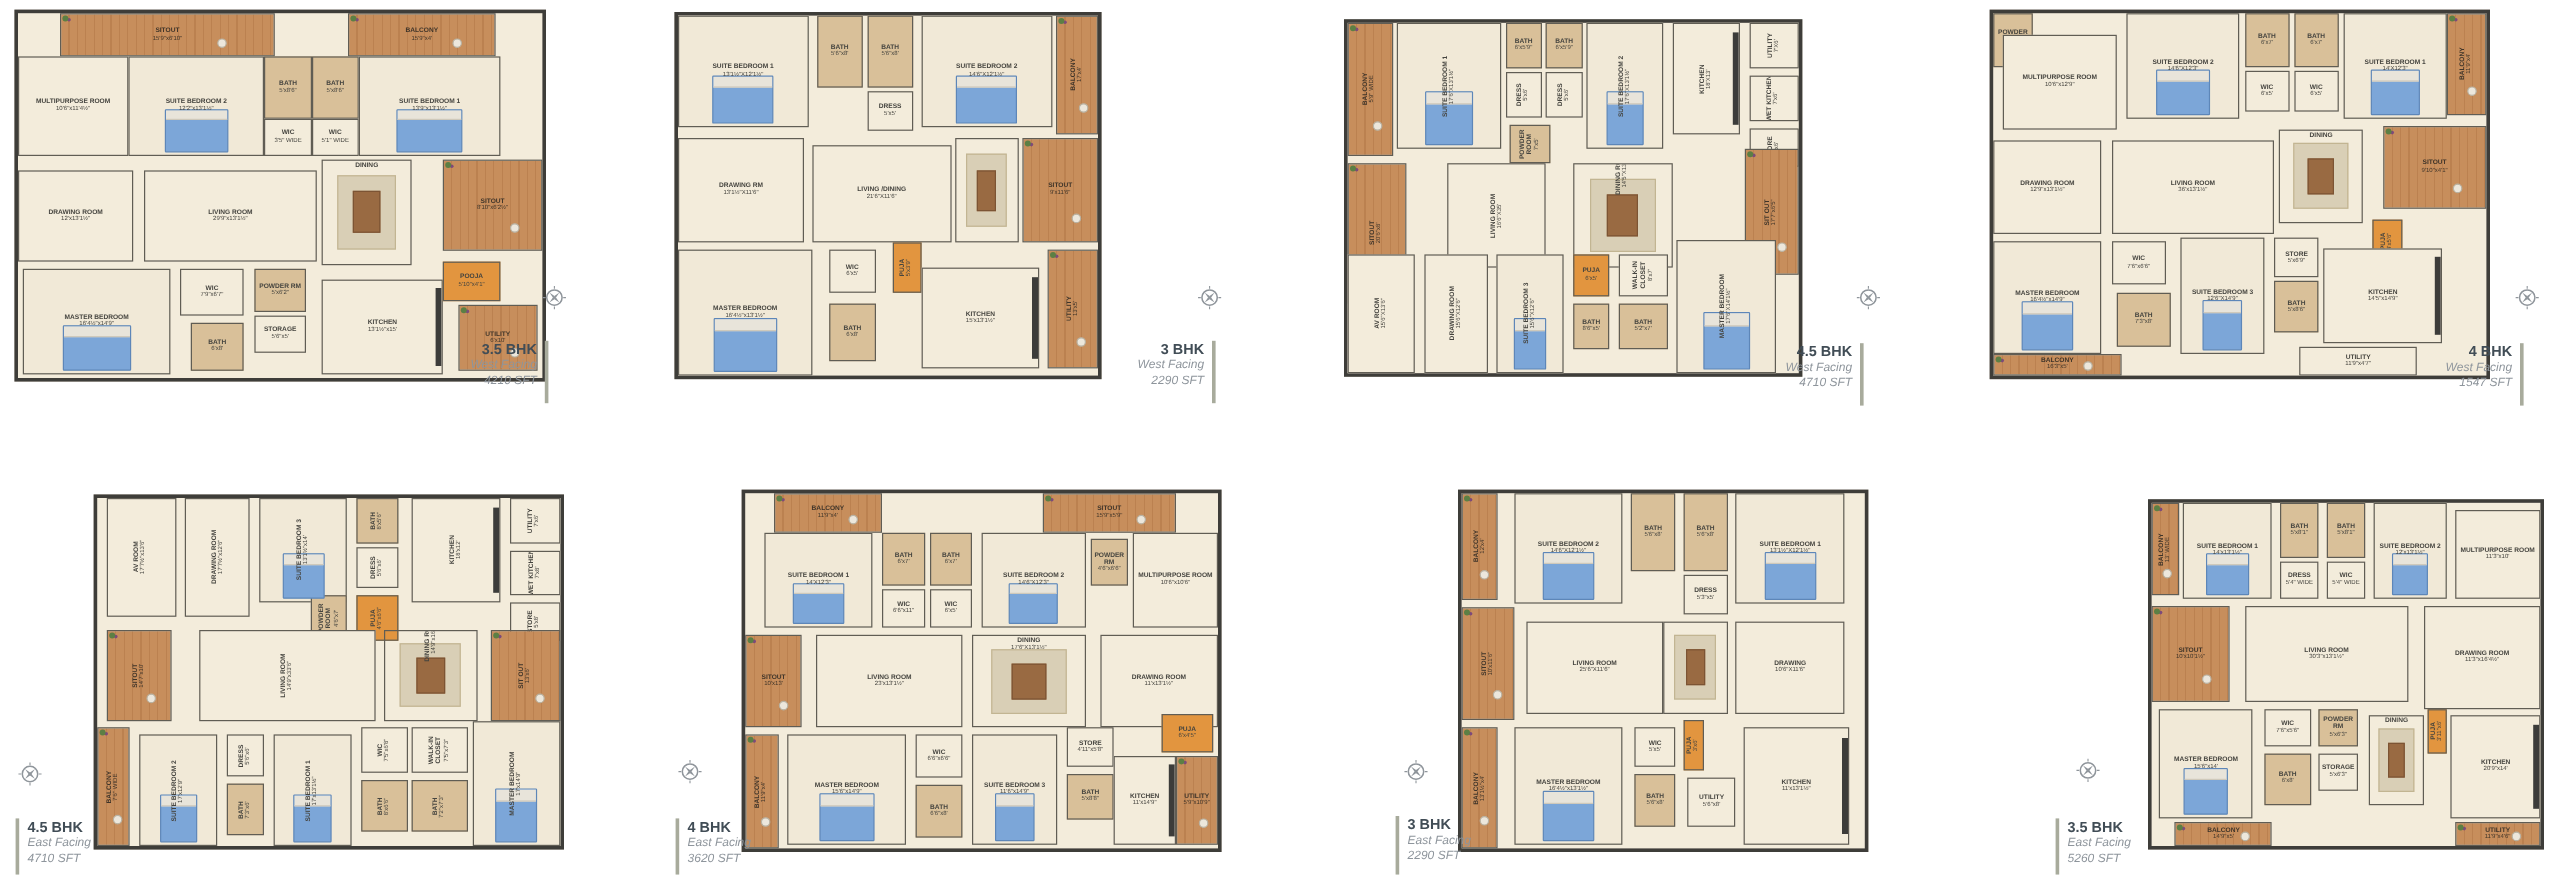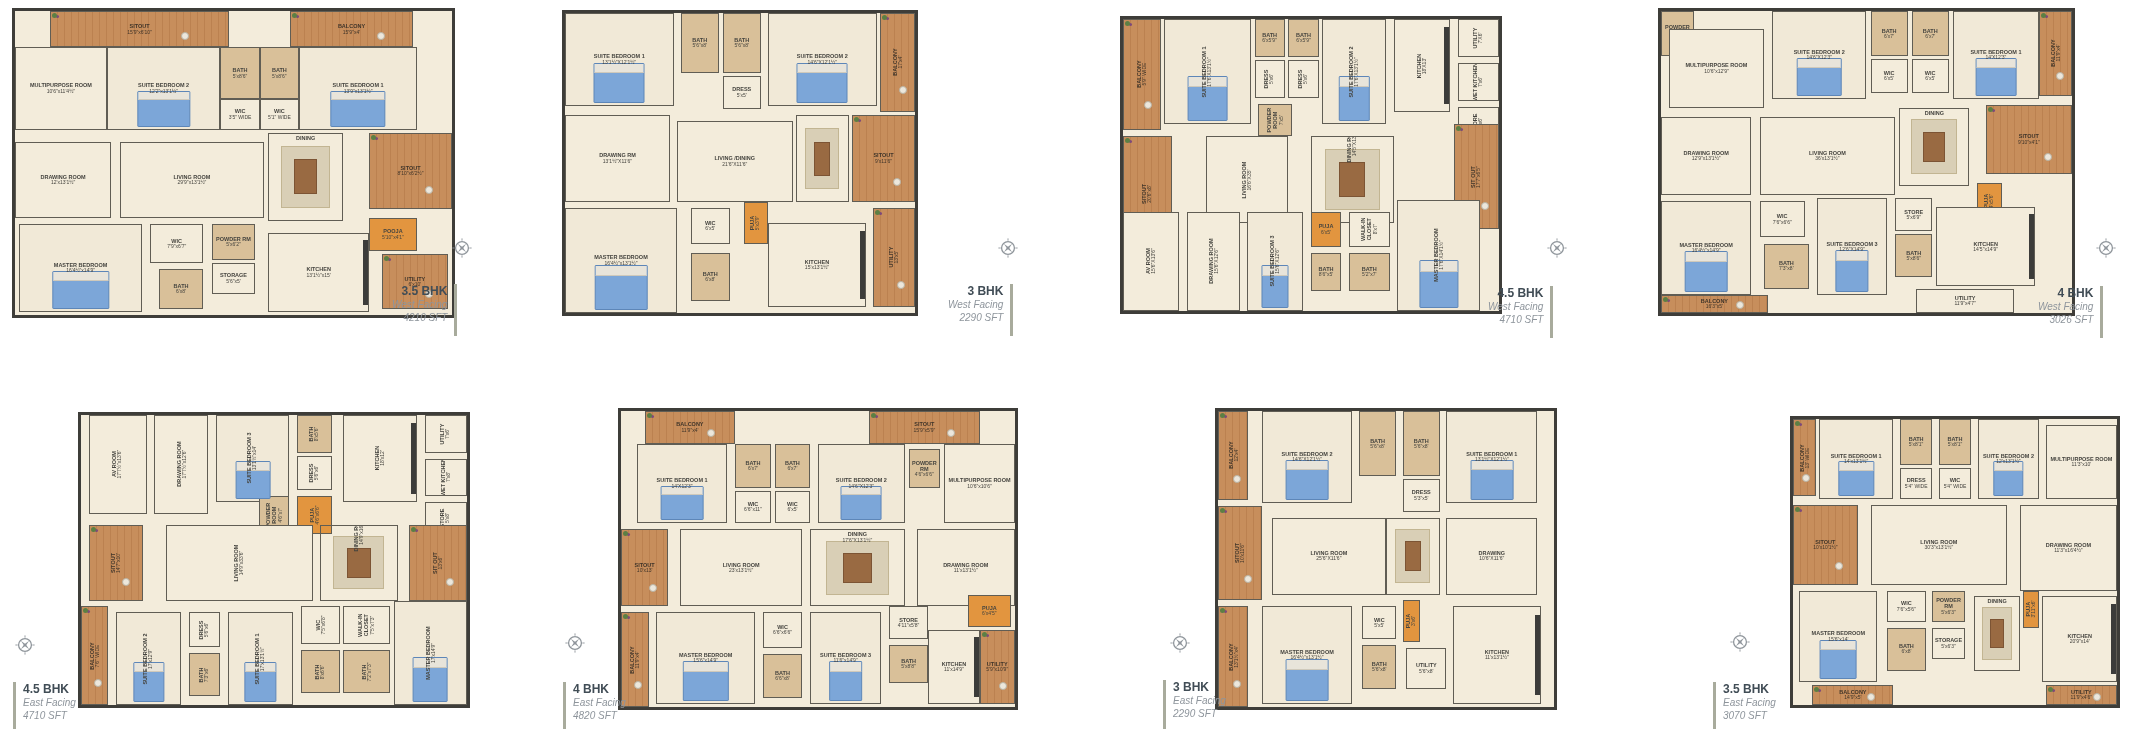--- a/index.html
+++ b/index.html
@@ -649,21 +649,21 @@
         <div class="lbl">
           <span class="nm">BALCONY</span>
           <span class="dm">16'3"x5'</span>
         </div>
       </div>
     </div>
     <div class="plan-label side-right" style="left: 2038px; top: 286px;">
       <div class="lbl-txt">
         <span class="bhk">4 BHK</span>
         <span class="sub">West Facing</span>
-        <span class="sub">3026 SFT</span>
+        <span class="sub">1547 SFT</span>
       </div>
       <div class="bar"></div>
     </div>
     <div class="compass" style="left: 2095px; top: 237px;"><svg viewBox="0 0 24 24" width="22" height="22">
         <circle cx="12" cy="12" r="7" fill="#ffffff" stroke="#8f959b" stroke-width="1.4"></circle>
         <g fill="#8f959b">
           <path d="M12 5.6 L13 11 L12 12 L11 11 Z" transform="rotate(45 12 12)"></path>
           <path d="M12 5.6 L13 11 L12 12 L11 11 Z" transform="rotate(135 12 12)"></path>
           <path d="M12 5.6 L13 11 L12 12 L11 11 Z" transform="rotate(225 12 12)"></path>
           <path d="M12 5.6 L13 11 L12 12 L11 11 Z" transform="rotate(315 12 12)"></path>
@@ -1008,21 +1008,21 @@
           <span class="nm">UTILITY</span>
           <span class="dm">5'9"x10'9"</span>
         </div>
       </div>
     </div>
     <div class="plan-label side-left" style="left: 563px; top: 682px;">
       <div class="bar"></div>
       <div class="lbl-txt">
         <span class="bhk">4 BHK</span>
         <span class="sub">East Facing</span>
-        <span class="sub">4820 SFT</span>
+        <span class="sub">3620 SFT</span>
       </div>
     </div>
     <div class="compass" style="left: 564px; top: 632px;"><svg viewBox="0 0 24 24" width="22" height="22">
         <circle cx="12" cy="12" r="7" fill="#ffffff" stroke="#8f959b" stroke-width="1.4"></circle>
         <g fill="#8f959b">
           <path d="M12 5.6 L13 11 L12 12 L11 11 Z" transform="rotate(45 12 12)"></path>
           <path d="M12 5.6 L13 11 L12 12 L11 11 Z" transform="rotate(135 12 12)"></path>
           <path d="M12 5.6 L13 11 L12 12 L11 11 Z" transform="rotate(225 12 12)"></path>
           <path d="M12 5.6 L13 11 L12 12 L11 11 Z" transform="rotate(315 12 12)"></path>
           <circle cx="12" cy="12" r="1.1"></circle>
@@ -1298,21 +1298,21 @@
           <span class="nm">BALCONY</span>
           <span class="dm">14'9"x5'</span>
         </div>
       </div>
     </div>
     <div class="plan-label side-left" style="left: 1713px; top: 682px;">
       <div class="bar"></div>
       <div class="lbl-txt">
         <span class="bhk">3.5 BHK</span>
         <span class="sub">East Facing</span>
-        <span class="sub">3070 SFT</span>
+        <span class="sub">5260 SFT</span>
       </div>
     </div>
     <div class="compass" style="left: 1729px; top: 631px;"><svg viewBox="0 0 24 24" width="22" height="22">
         <circle cx="12" cy="12" r="7" fill="#ffffff" stroke="#8f959b" stroke-width="1.4"></circle>
         <g fill="#8f959b">
           <path d="M12 5.6 L13 11 L12 12 L11 11 Z" transform="rotate(45 12 12)"></path>
           <path d="M12 5.6 L13 11 L12 12 L11 11 Z" transform="rotate(135 12 12)"></path>
           <path d="M12 5.6 L13 11 L12 12 L11 11 Z" transform="rotate(225 12 12)"></path>
           <path d="M12 5.6 L13 11 L12 12 L11 11 Z" transform="rotate(315 12 12)"></path>
           <circle cx="12" cy="12" r="1.1"></circle>

